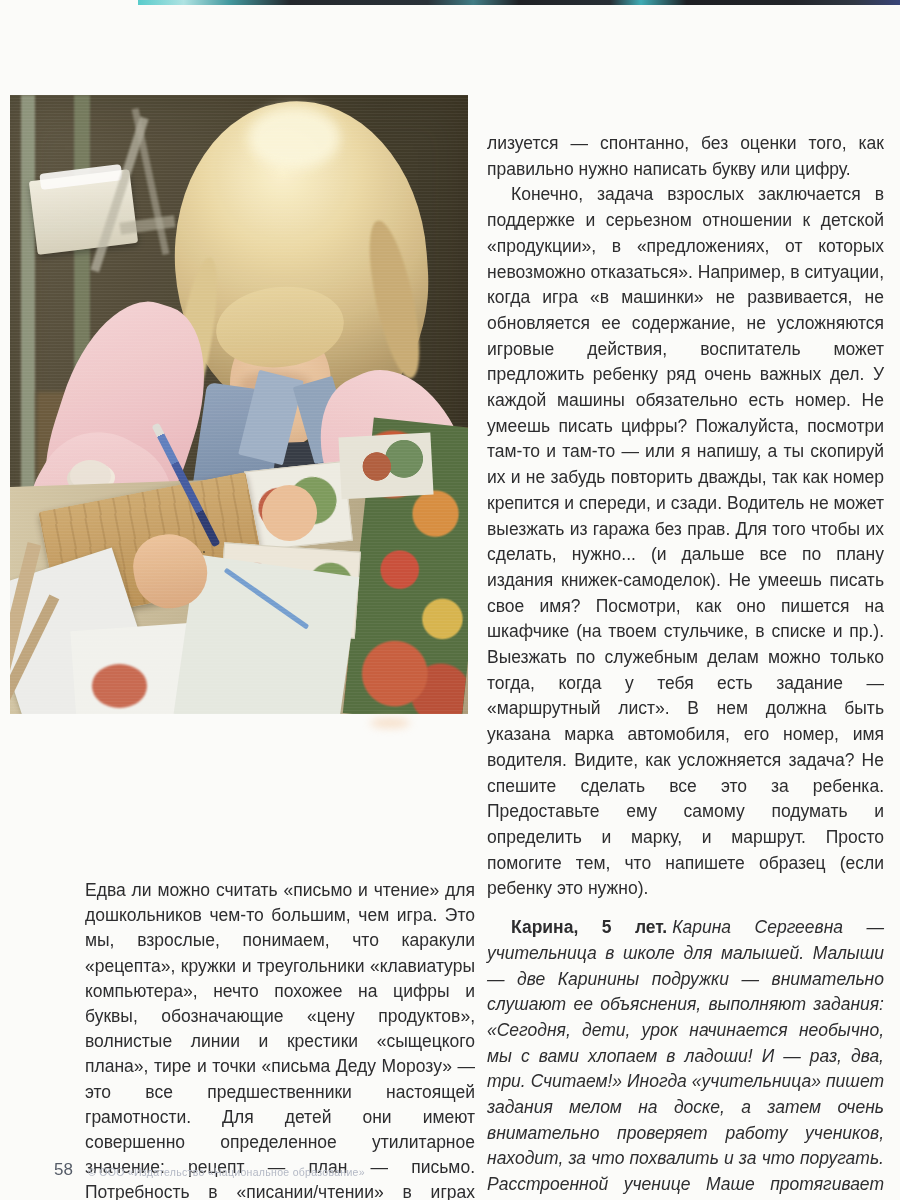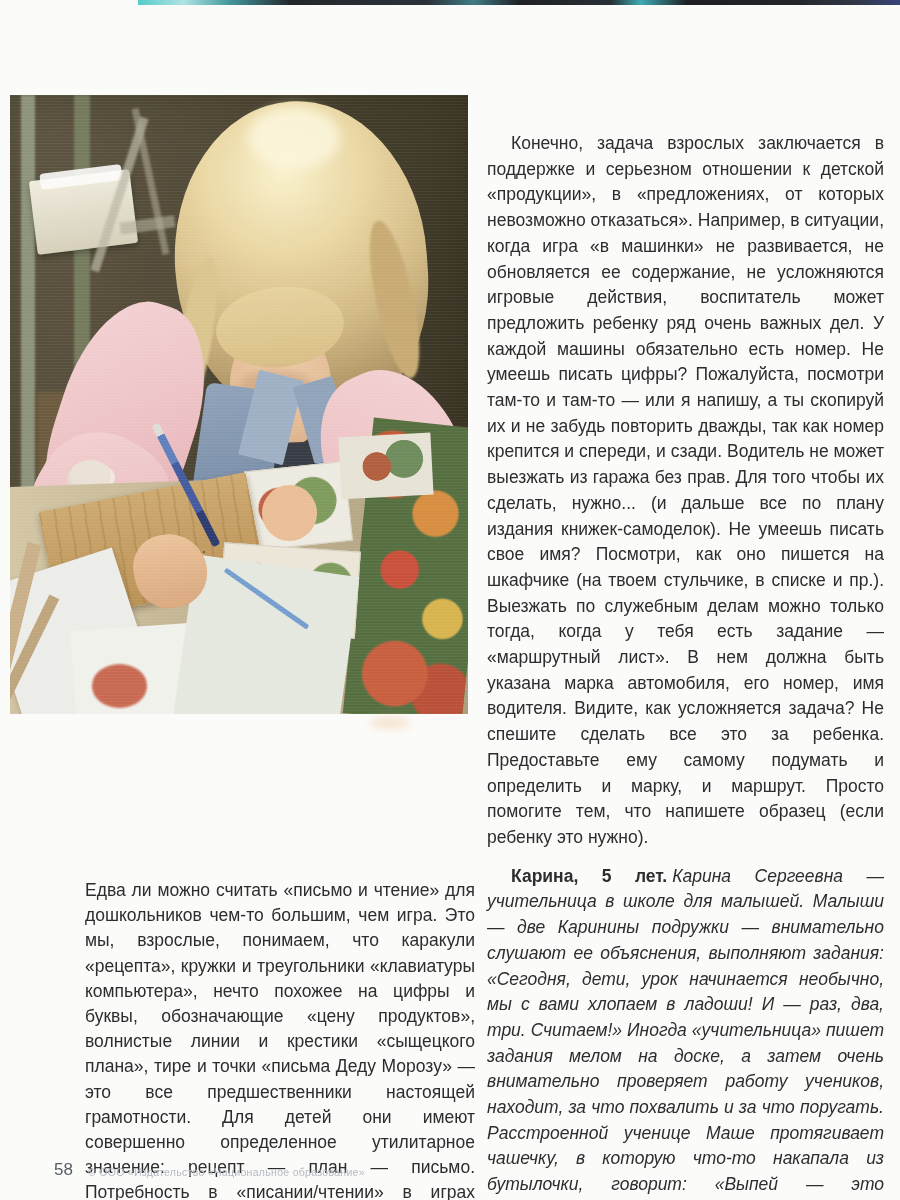--- a/index.html
+++ b/index.html
@@ -139,20 +139,21 @@
   </div>
 
   <div class="smudge"></div>
 
 
   <div class="left-col">
     <p>Едва ли можно считать «письмо и чтение» для дошкольников чем-то большим, чем игра. Это мы, взрослые, понимаем, что каракули «рецепта», кружки и треугольники «клавиатуры компьютера», нечто похожее на цифры и буквы, обозначающие «цену продуктов», волнистые линии и крестики «сыщецкого плана», тире и точки «письма Деду Морозу» — это все предшественники настоящей грамотности. Для детей они имеют совершенно определенное утилитарное значение: рецепт — план — письмо. Потребность в «писании/чтении» в играх возникает так же естественно, как и реа-</p>
   </div>
 
   <div class="right-col">
+    <p>лизуется — спонтанно, без оценки того, как правильно нужно написать букву или цифру.</p>
     <p class="indent">Конечно, задача взрослых заключается в поддержке и серьезном отношении к детской «продукции», в «предложениях, от которых невозможно отказаться». Например, в ситуации, когда игра «в машинки» не развивается, не обновляется ее содержание, не усложняются игровые действия, воспитатель может предложить ребенку ряд очень важных дел. У каждой машины обязательно есть номер. Не умеешь писать цифры? Пожалуйста, посмотри там-то и там-то — или я напишу, а ты скопируй их и не забудь повторить дважды, так как номер крепится и спереди, и сзади. Водитель не может выезжать из гаража без прав. Для того чтобы их сделать, нужно... (и дальше все по плану издания книжек-самоделок). Не умеешь писать свое имя? Посмотри, как оно пишется на шкафчике (на твоем стульчике, в списке и пр.). Выезжать по служебным делам можно только тогда, когда у тебя есть задание — «маршрутный лист». В нем должна быть указана марка автомобиля, его номер, имя водителя. Видите, как усложняется задача? Не спешите сделать все это за ребенка. Предоставьте ему самому подумать и определить и марку, и маршрут. Просто помогите тем, что напишете образец (если ребенку это нужно).</p>
     <p class="indent case-para">
       <span class="case-lead">Карина, 5 лет.</span><span class="italic">Карина Сергеевна — учительница в школе для малышей. Малыши — две Каринины подружки — внимательно слушают ее объяснения, выполняют задания: «Сегодня, дети, урок начинается необычно, мы с вами хлопаем в ладоши! И — раз, два, три. Считаем!» Иногда «учительница» пишет задания мелом на доске, а затем очень внимательно проверяет работу учеников, находит, за что похвалить и за что поругать. Расстроенной ученице Маше протягивает чашечку, в которую что-то накапала из бутылочки, говорит: «Выпей — это успокаивает!»; подбадривает детей во время эстафеты: «Не волнуйтесь, сейчас мы проиграли, нужно постараться — и следующее задание получится!»</span>
     </p>
 
   </div>
 
   <div class="page-number">58</div>
   <div class="watermark">© ООО «Издательство «Национальное образование»</div>
 

